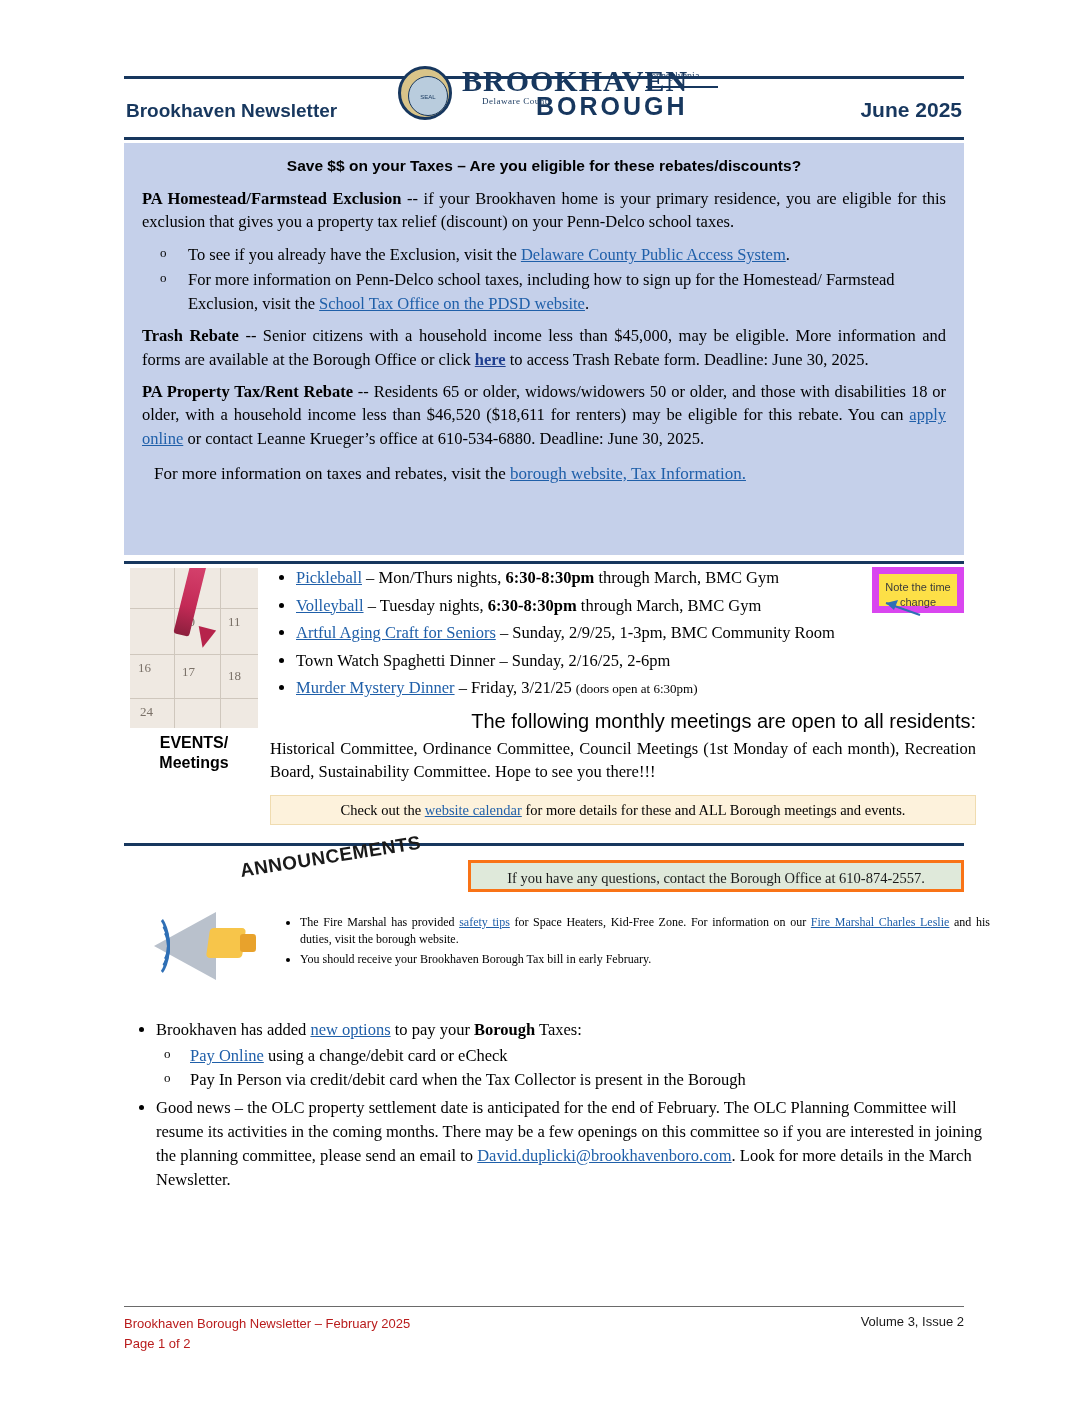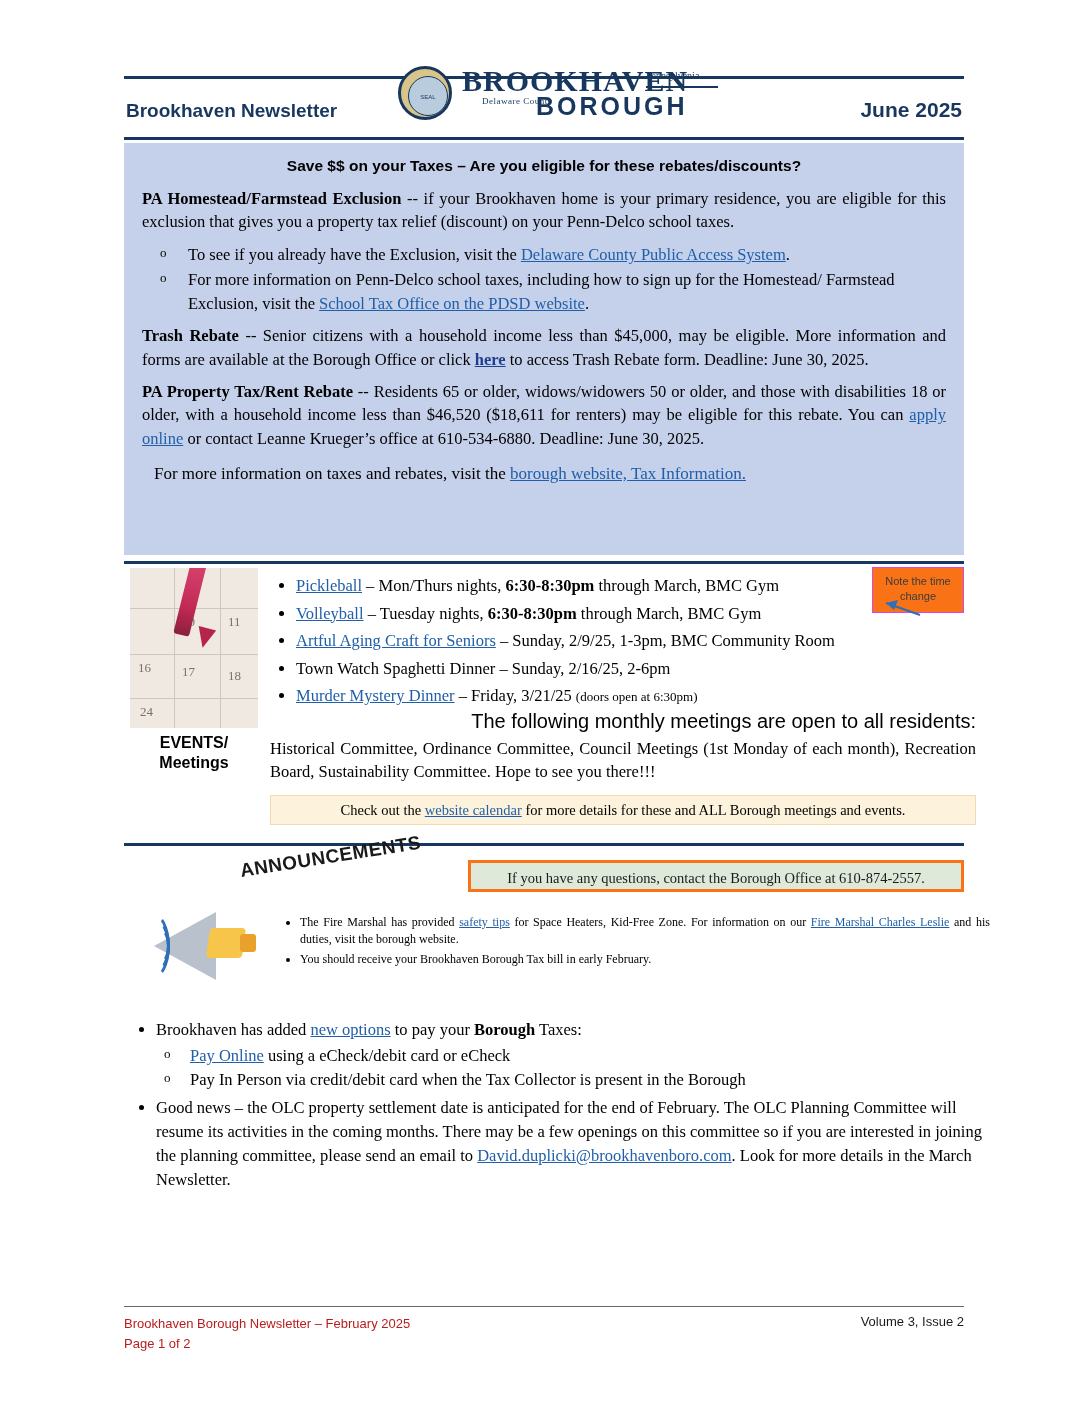--- a/index.html
+++ b/index.html
@@ -253,21 +253,21 @@
     font-weight: bold;
     font-size: 16px;
     line-height: 1.28;
   }
   .events-list {
     position: absolute;
     left: 146px;
     top: 0px;
     width: 690px;
     margin: 0;
-    padding: 8px 0 0 26px;
+    padding: 0 0 0 26px;
     list-style: disc;
   }
   .events-list li {
     font-size: 16.5px;
     line-height: 1.55;
     margin-bottom: 2px;
   }
   .small { font-size: 13px; }
   .meetings-head {
     position: absolute;
@@ -287,22 +287,22 @@
     font-size: 16.5px;
     line-height: 1.42;
     text-align: justify;
   }
   .note-callout {
     position: absolute;
     left: 748px;
     top: 2px;
     width: 92px;
     height: 46px;
-    background: #f97316;
-    border: 1px solid #d946ef;
+    background: #fde047;
+    border: 7px solid #d946ef;
     font-family: "Liberation Sans", sans-serif;
     font-size: 11px;
     color: #3b3b3b;
     text-align: center;
     line-height: 1.35;
     padding-top: 6px;
     box-sizing: border-box;
   }
   .calendar-note {
     position: absolute;
@@ -605,21 +605,21 @@
         <span>You should receive your Brookhaven Borough Tax bill in early February.</span>
       </li>
     </ul>
 
     <ul class="ann-list2">
       <li>
         <span>Brookhaven has added </span><a class="link" href="#">new options</a><span> to pay your </span><b>Borough</b><span> Taxes:</span>
         <ul class="ann-sublist">
           <li>
             <span class="obull">o</span>
-            <a class="link" href="#">Pay Online</a><span> using a eCheck/debit card or eCheck</span>
+            <a class="link" href="#">Pay Online</a><span> using a change/debit card or eCheck</span>
           </li>
           <li>
             <span class="obull">o</span>
             <span>Pay In Person via credit/debit card when the Tax Collector is present in the Borough</span>
           </li>
         </ul>
       </li>
       <li>
         <span>Good news – the OLC property settlement date is anticipated for the end of February. The OLC Planning Committee will resume its activities in the coming months. There may be a few openings on this committee so if you are interested in joining the planning committee, please send an email to </span><a class="link" href="#">David.duplicki@brookhavenboro.com</a><span>. Look for more details in the March Newsletter.</span>
       </li>

